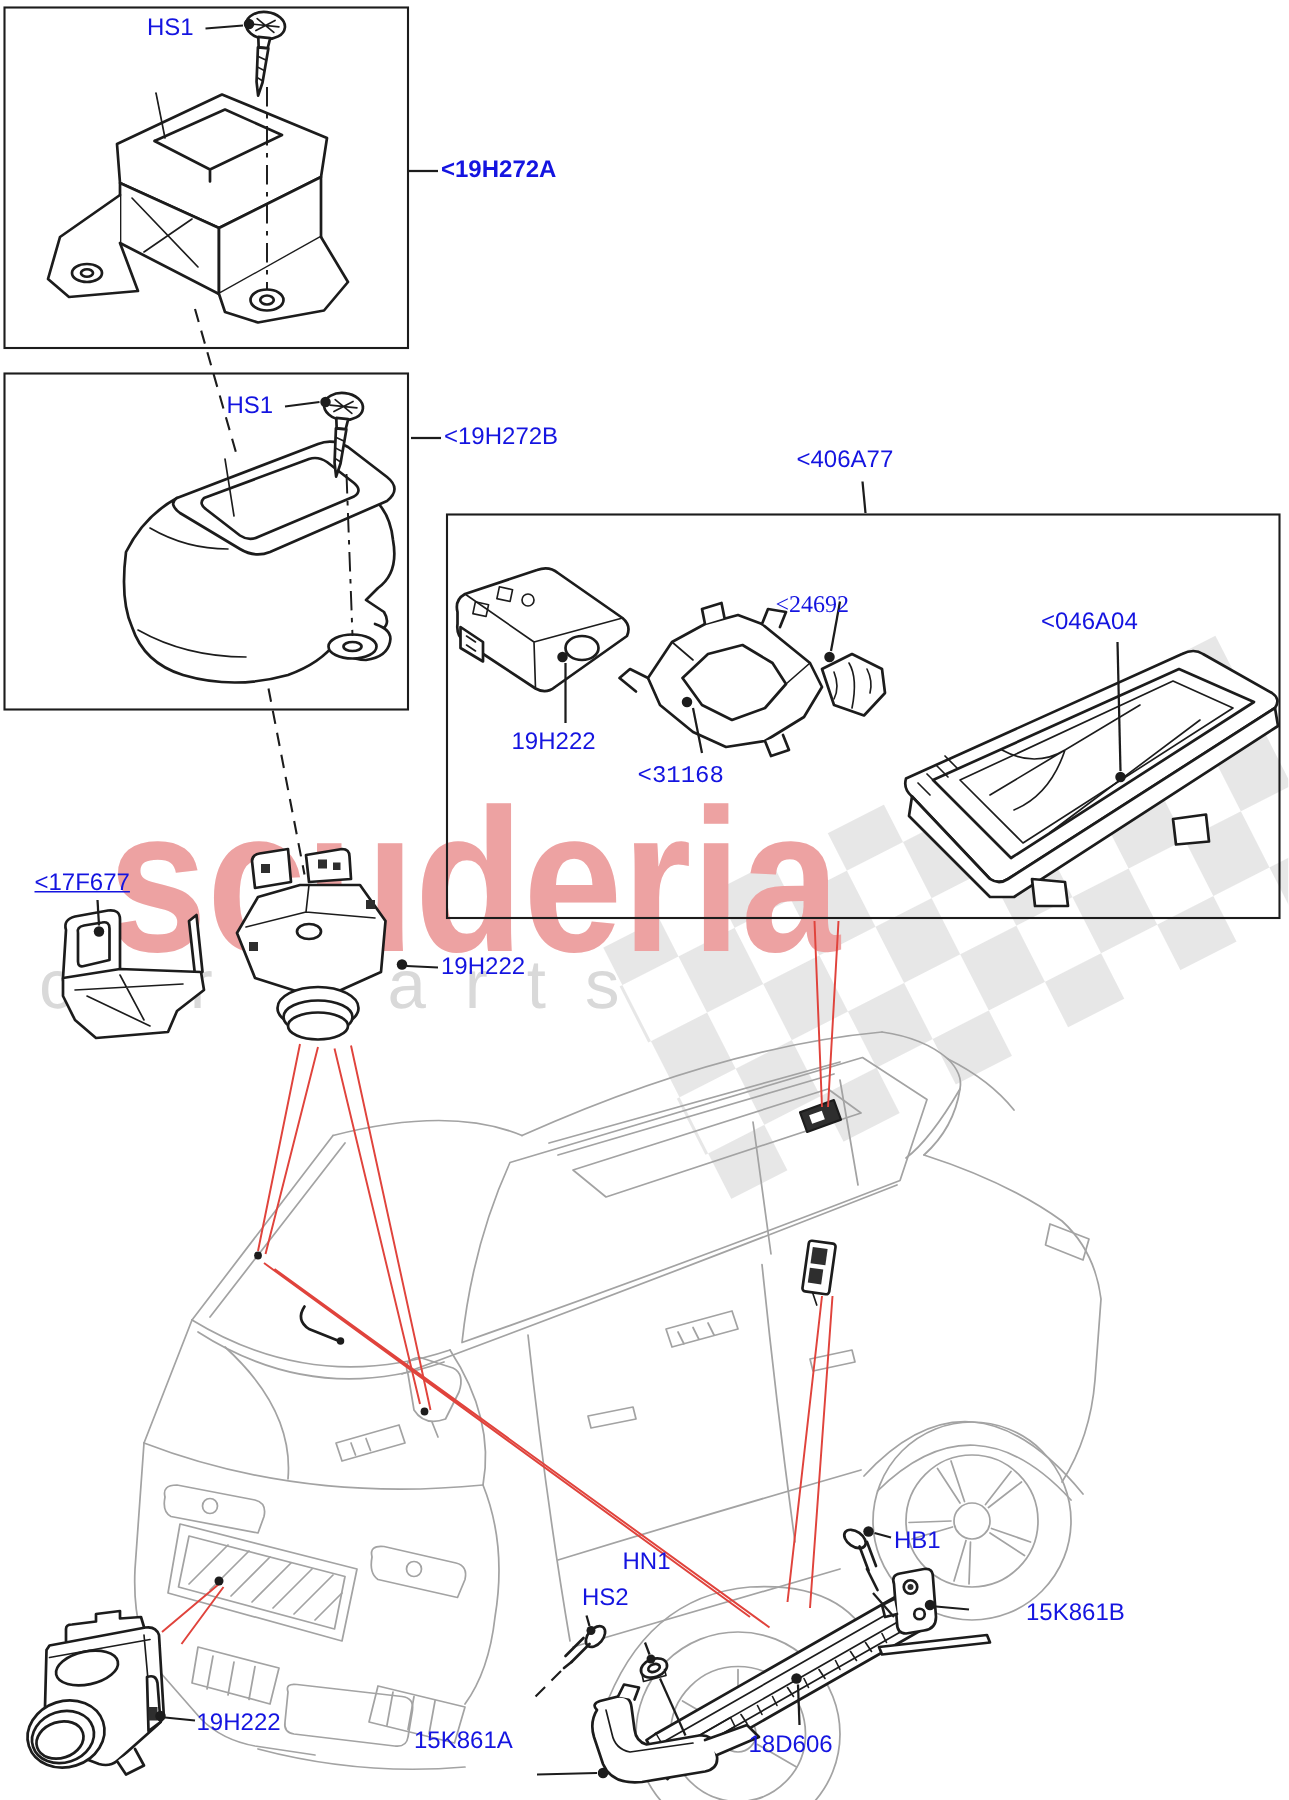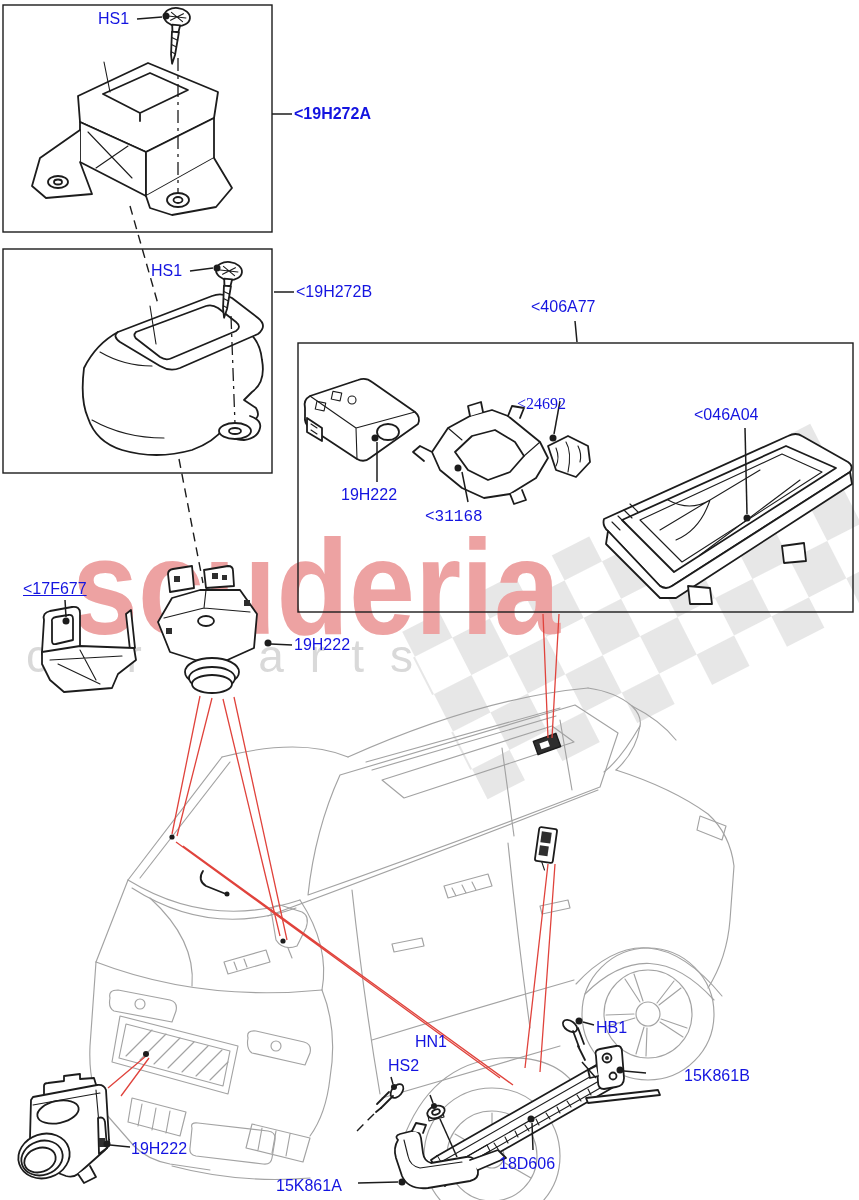--- a/index.html
+++ b/index.html
@@ -349,15 +349,15 @@
 <div class="part-label" style="left:341px;top:484px;">19H222</div>
 <div class="part-label" style="left:425px;top:506px;font-family:Liberation Mono, monospace;">&lt;31168</div>
 <div class="part-label" style="left:23px;top:578px;text-decoration:underline;">&lt;17F677</div>
 <div class="part-label" style="left:294px;top:634px;">19H222</div>
 <div class="part-label" style="left:131px;top:1138px;">19H222</div>
 <div class="part-label" style="left:370px;top:1055px;margin-left:18px;">HS2</div>
 <div class="part-label" style="left:415px;top:1031px;">HN1</div>
 <div class="part-label" style="left:596px;top:1017px;">HB1</div>
 <div class="part-label" style="left:648px;top:1065px;margin-left:36px;">15K861B</div>
 <div class="part-label" style="left:499px;top:1153px;">18D606</div>
-<div class="part-label" style="left:276px;top:1175px;text-align:center;">15K861A</div>
+<div class="part-label" style="left:276px;top:1150px;text-align:center;">15K861A</div>
 
 </div>
 
 </body></html>

